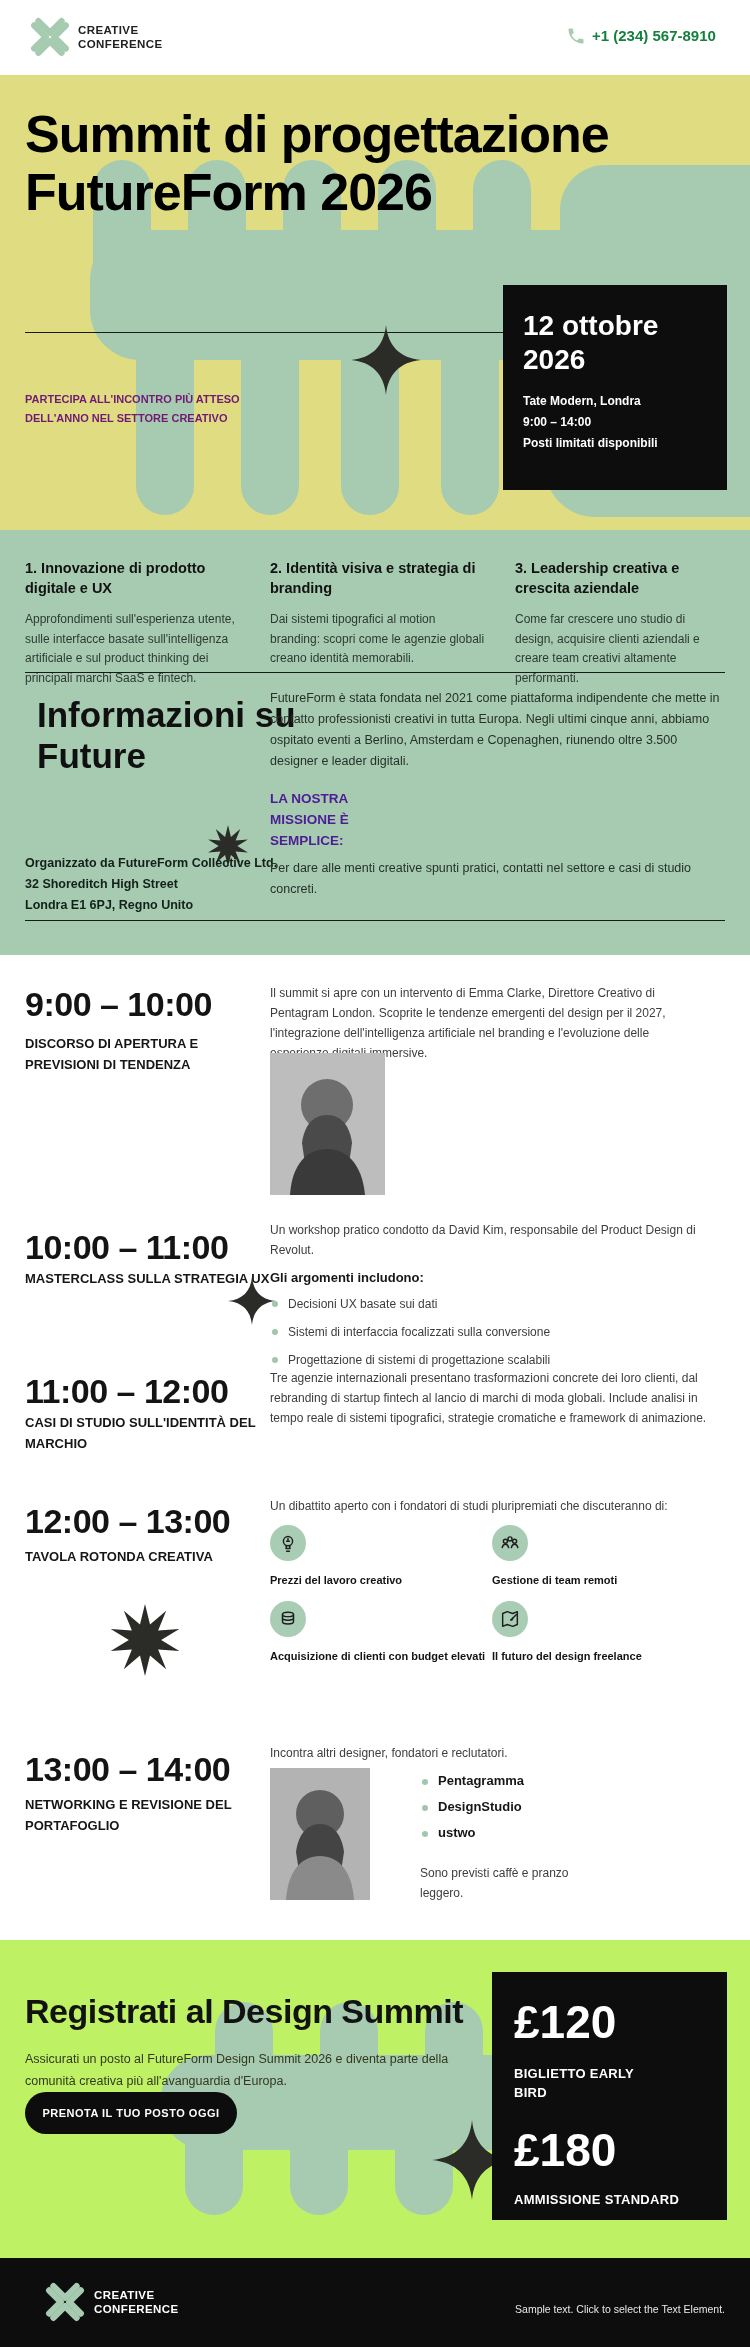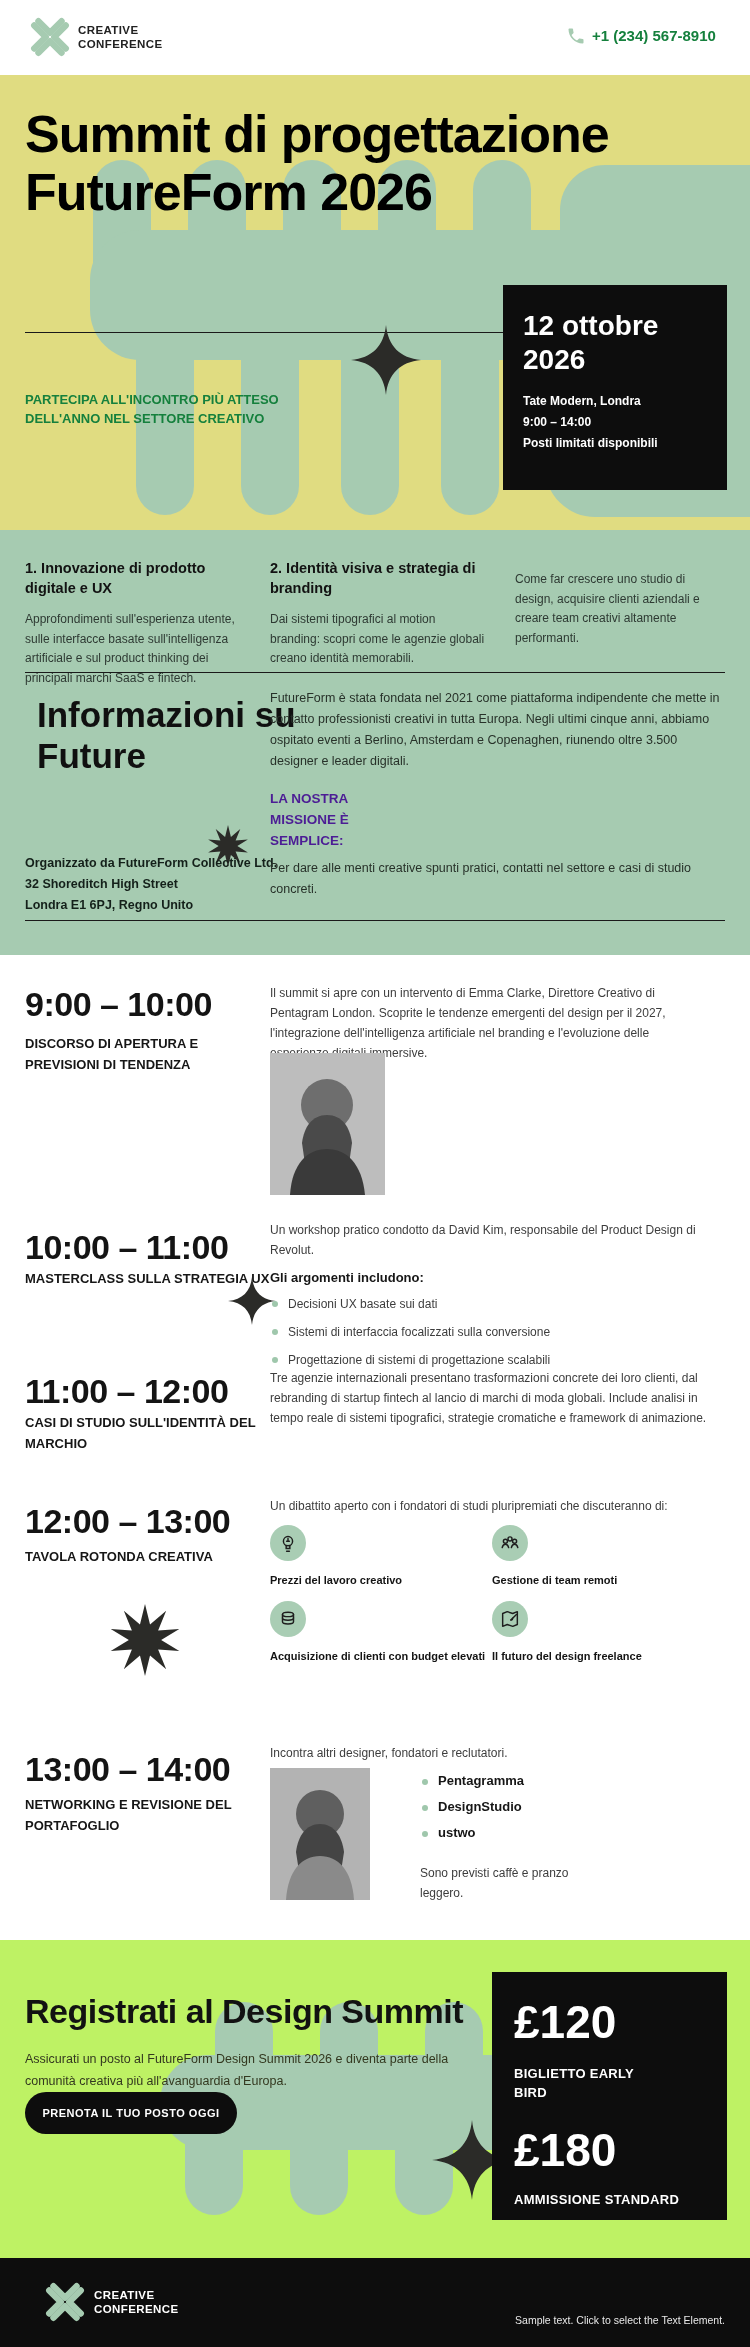--- a/index.html
+++ b/index.html
@@ -10,21 +10,21 @@
   
   .hdr{height:75px;background:#ffffff;}
   .brand-txt{font-size:11.5px;font-weight:700;letter-spacing:.4px;line-height:13.5px;color:#222;}
   .phone-num{font-size:15px;font-weight:700;color:#111;}
   
   .hero{height:455px;background:#e0dc81;overflow:hidden;}
   .blob,.blob2{position:absolute;inset:0;pointer-events:none;}
   .blob div,.blob2 div{position:absolute;background:#a6cbb1;}
   .hero-title{font-size:52px;font-weight:800;letter-spacing:-1px;line-height:58px;color:#000000;}
   .hr{height:0;border-top:1.5px solid #1a1a1a;}
-  .kicker{font-size:13px;font-weight:800;line-height:19px;color:#15803d;}
+  .kicker{font-size:11px;font-weight:800;line-height:19px;color:#701a75;}
   .intro{font-size:12px;line-height:20px;color:#3d3d3d;}
   .datecard{background:#0d0d0d;color:#fff;padding:24px 20px;}
   .datecard .d{font-size:28px;font-weight:800;line-height:34px;}
   .datecard .meta{margin-top:14px;font-size:12px;font-weight:700;line-height:21px;}
   
   .green{height:425px;background:#a6cbb1;}
   .trk-t{font-size:14.5px;font-weight:800;line-height:20px;color:#121212;}
   .trk-b{margin-top:12px;font-size:12px;line-height:19.5px;color:#2e3a33;}
   .about-h{font-size:35px;font-weight:800;line-height:41px;color:#101010;}
   .about-b{font-size:12.5px;line-height:21px;color:#273129;}
@@ -136,20 +136,21 @@
   <section class="green">
     <div class="abs" style="left:25px;top:28px;width:218px;">
       <div class="trk-t">1. Innovazione di prodotto digitale e UX</div>
       <div class="trk-b">Approfondimenti sull'esperienza utente, sulle interfacce basate sull'intelligenza artificiale e sul product thinking dei principali marchi SaaS e fintech.</div>
     </div>
     <div class="abs" style="left:270px;top:28px;width:218px;">
       <div class="trk-t">2. Identità visiva e strategia di branding</div>
       <div class="trk-b">Dai sistemi tipografici al motion branding: scopri come le agenzie globali creano identità memorabili.</div>
     </div>
     <div class="abs" style="left:515px;top:28px;width:212px;">
+      <div class="trk-t">3. Leadership creativa e crescita aziendale</div>
       <div class="trk-b">Come far crescere uno studio di design, acquisire clienti aziendali e creare team creativi altamente performanti.</div>
     </div>
 
     <div class="abs hr" style="left:25px;top:142px;width:700px;"></div>
 
     <h2 class="abs about-h" style="left:25px;top:152px;margin:12px;">
       <span style="display:block">Informazioni su</span>
       <span style="display:block">Future</span>
     </h2>
 
@@ -334,16 +335,16 @@
             <path d="M8 34 L19 23 L30 34"></path>
           <path d="M4 8 L15 19 L4 30"></path>
             <path d="M34 8 L23 19 L34 30"></path>
         </g>
       </svg>
     </div>
     <div class="abs brand-txt" style="left:94px;top:31px;color:#fff;">
       <div>CREATIVE</div>
       <div>CONFERENCE</div>
     </div>
-    <div class="abs ftr-note" style="right:25px;top:56px;">Sample text. Click to select the Text Element.</div>
+    <div class="abs ftr-note" style="right:25px;top:45px;">Sample text. Click to select the Text Element.</div>
   </footer>
 
 </div>
 
 </body></html>

